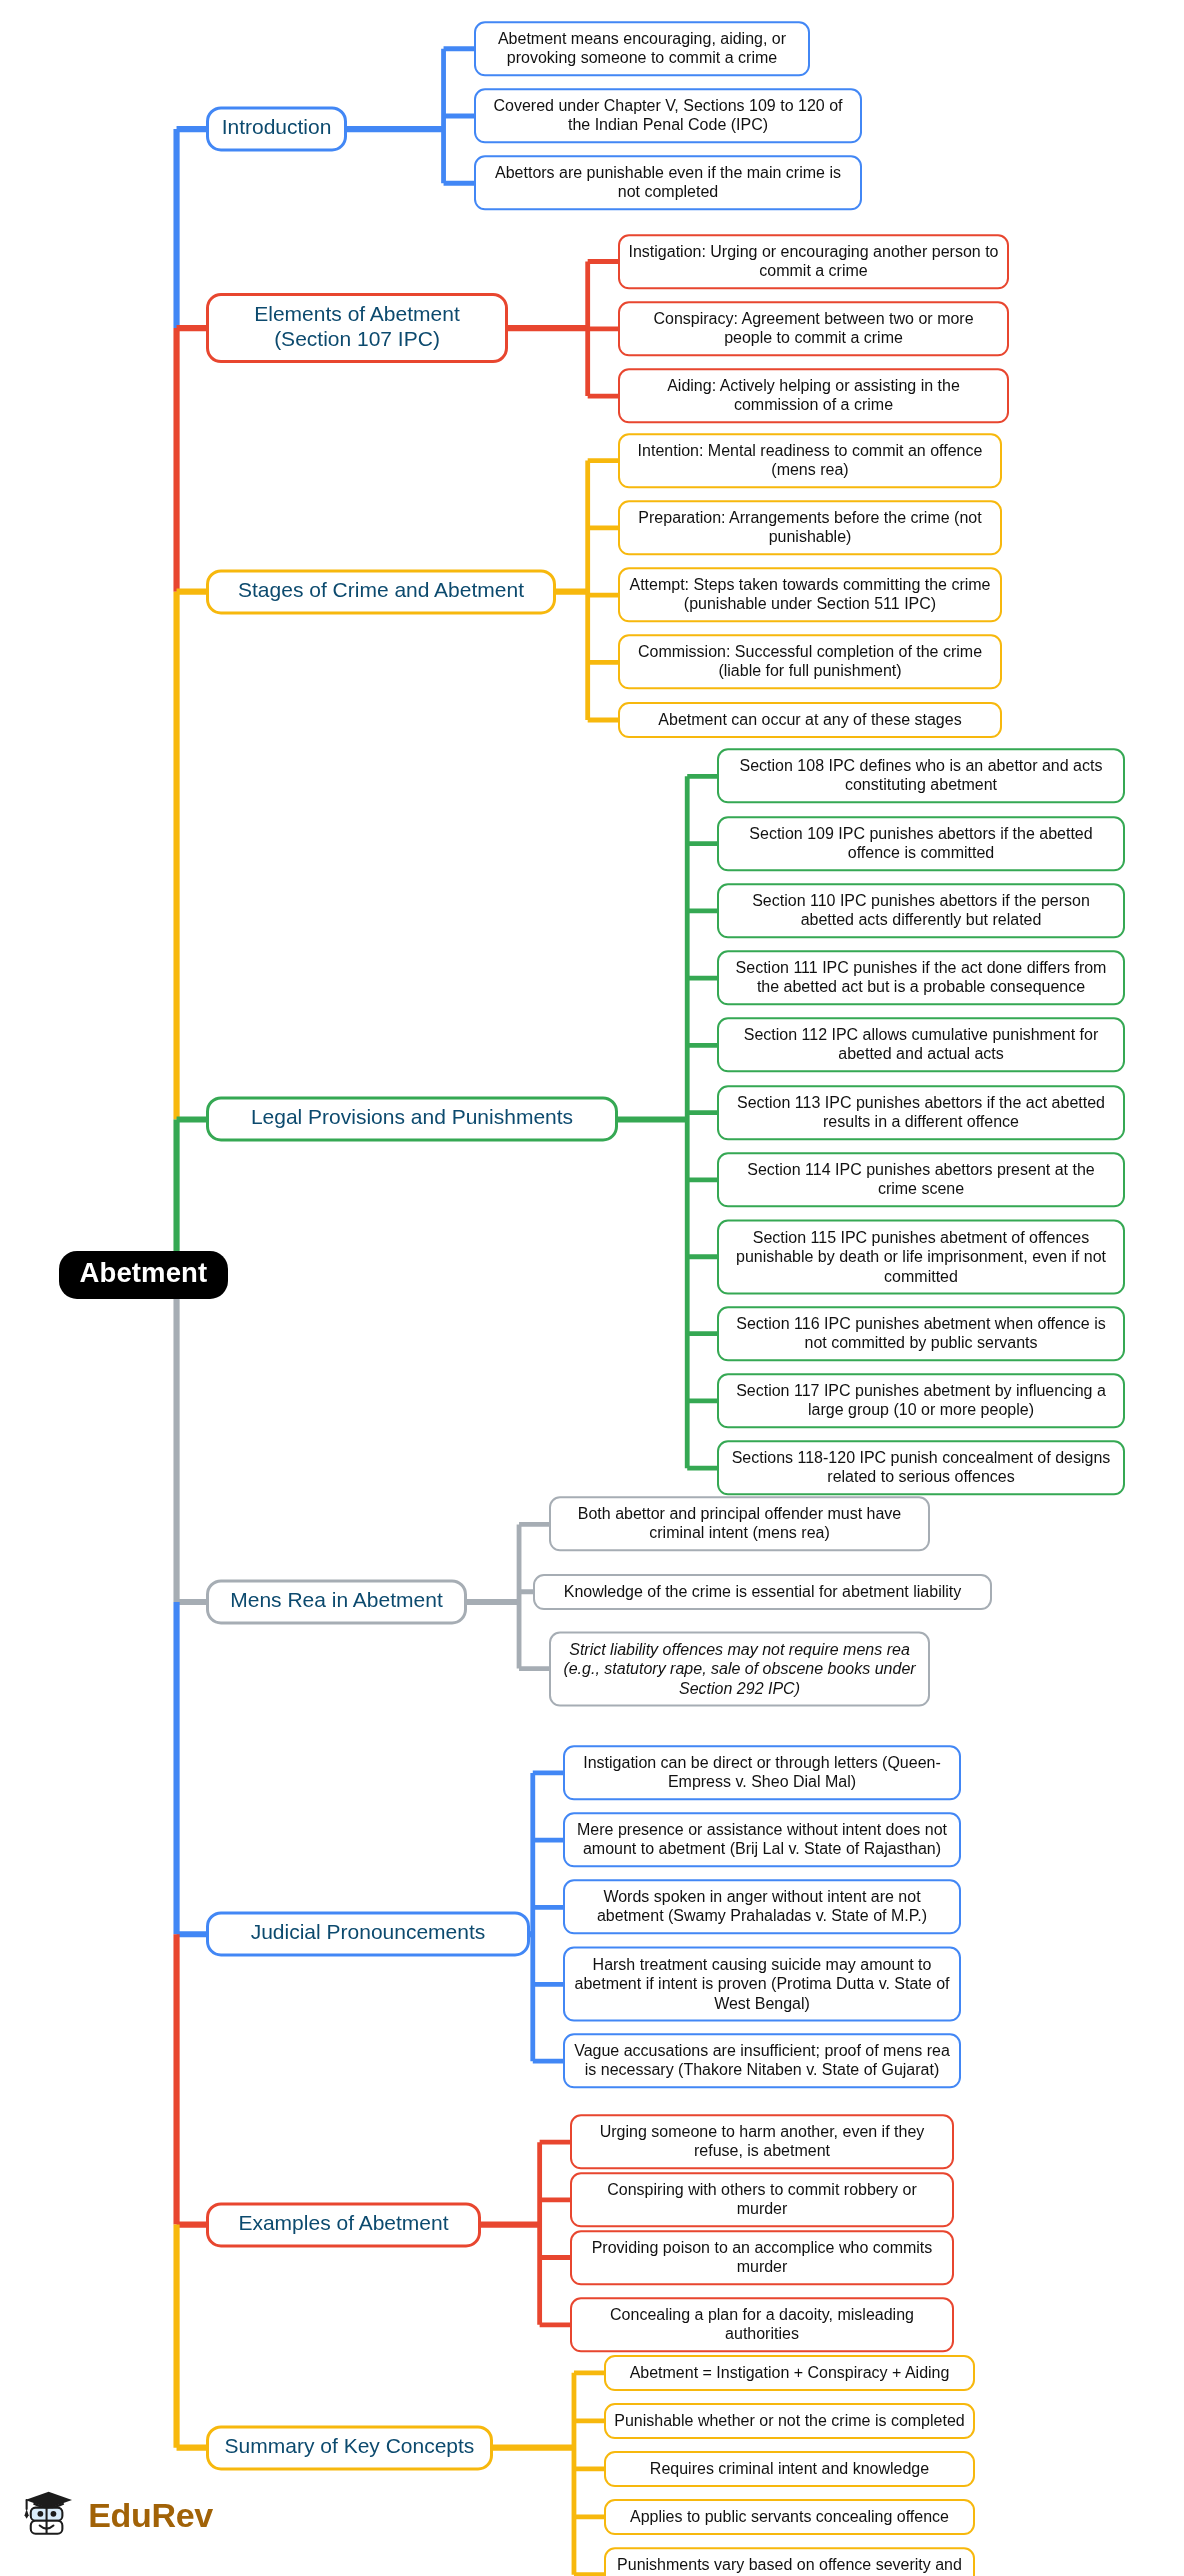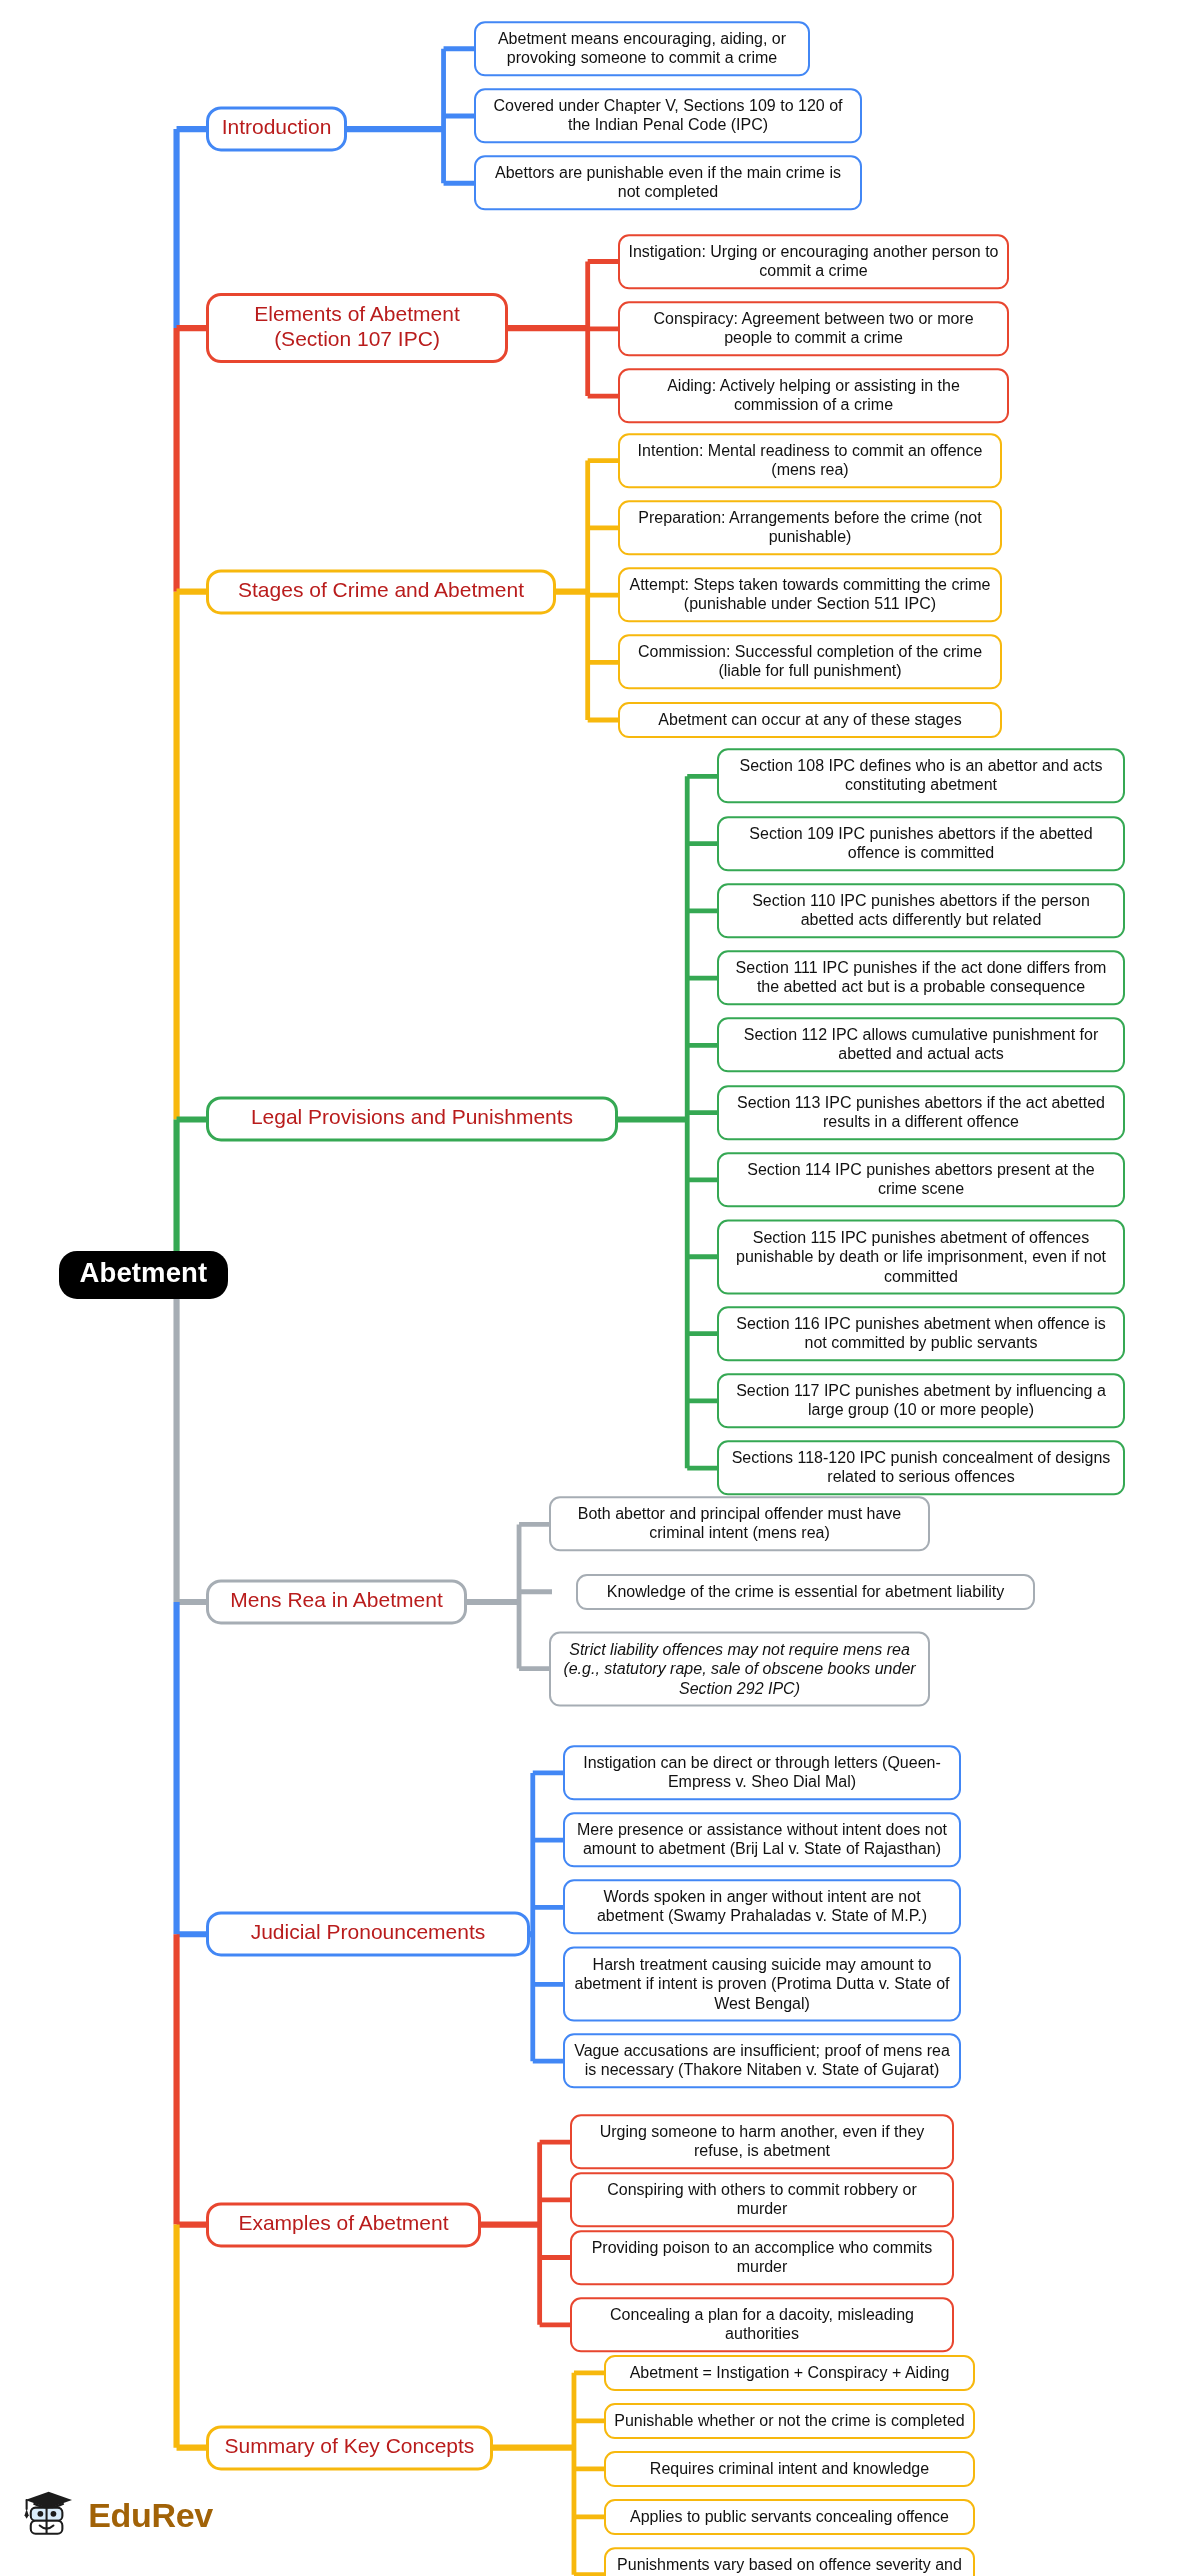--- a/index.html
+++ b/index.html
@@ -50,21 +50,21 @@
     letter-spacing: 0.1px;
   }
 
   
   .branch-node {
     position: absolute;
     transform: translateY(-50%);
     background: #ffffff;
     border: 3.4px solid #000;
     border-radius: 15px;
-    color: #b91c1c;
+    color: #0c4a6e;
     font-size: 21px;
     line-height: 1.18;
     text-align: center;
     padding: 6.2px 12.4px 8.2px 12.4px;
     display: flex;
     align-items: center;
     justify-content: center;
   }
 
   
@@ -273,21 +273,21 @@
       </div>
       <div class="leaf-node c-green" style="left: 717px; width: 408px; top: 1468px;">
         <span>Sections 118-120 IPC punish concealment of designs related to serious offences</span>
       </div>
       <div class="branch-node c-gray" style="left: 206px; top: 1602px; width: 261px; font-size: 21px;">
         <span>Mens Rea in Abetment</span>
       </div>
       <div class="leaf-node c-gray" style="left: 549px; width: 381px; top: 1524px;">
         <span>Both abettor and principal offender must have criminal intent (mens rea)</span>
       </div>
-      <div class="leaf-node c-gray" style="left: 576px; width: 459px; top: 1592px;">
+      <div class="leaf-node c-gray" style="left: 533px; width: 459px; top: 1592px;">
         <span>Knowledge of the crime is essential for abetment liability</span>
       </div>
       <div class="leaf-node c-gray" style="left: 549px; width: 381px; top: 1669px; font-style: italic;">
         <span>Strict liability offences may not require mens rea (e.g., statutory rape, sale of obscene books under Section 292 IPC)</span>
       </div>
       <div class="branch-node c-blue" style="left: 206px; top: 1934px; width: 324px; font-size: 21px;">
         <span>Judicial Pronouncements</span>
       </div>
       <div class="leaf-node c-blue" style="left: 563px; width: 398px; top: 1773px;">
         <span>Instigation can be direct or through letters (Queen-Empress v. Sheo Dial Mal)</span>

